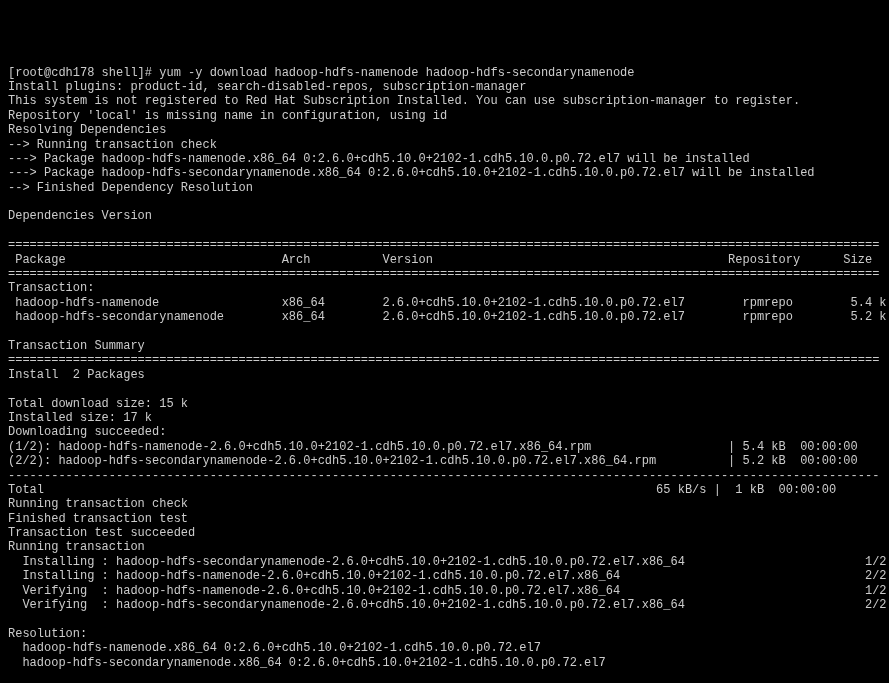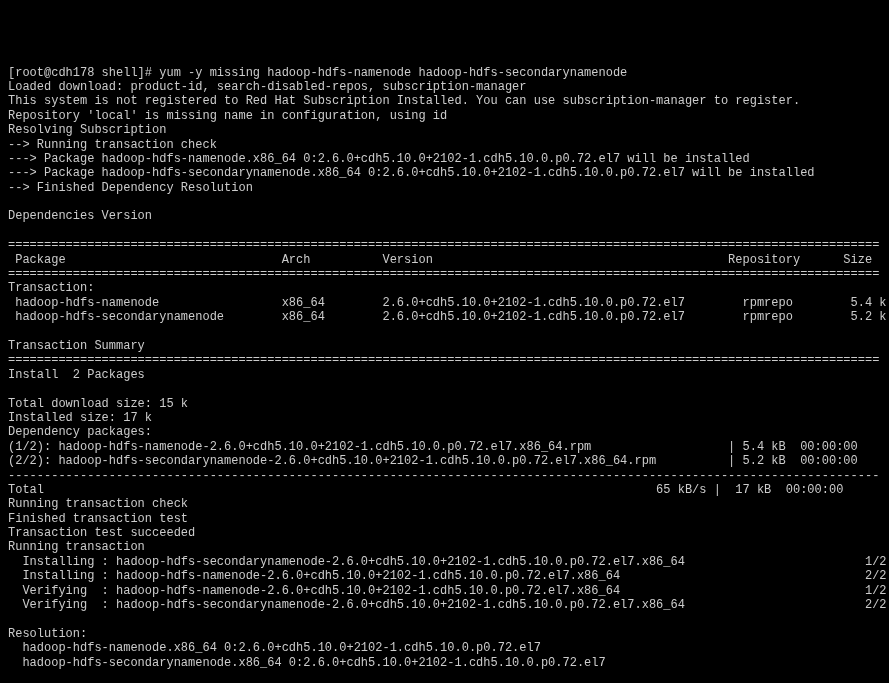--- a/index.html
+++ b/index.html
@@ -13,50 +13,50 @@
     white-space: pre;
     width: 889px;
     box-sizing: border-box;
   }
 </style>
 </head>
 <body>
 
 
 
-<div><span>[root@cdh178 shell]# </span><span>yum -y missing hadoop-hdfs-namenode hadoop-hdfs-secondarynamenode</span>
-<span>Loaded download: product-id, search-disabled-repos, subscription-manager</span>
+<div><span>[root@cdh178 shell]# </span><span>yum -y download hadoop-hdfs-namenode hadoop-hdfs-secondarynamenode</span>
+<span>Install plugins: product-id, search-disabled-repos, subscription-manager</span>
 <span>This system is not registered to Red Hat Subscription Installed. You can use subscription-manager to register.</span>
 <span>Repository 'local' is missing name in configuration, using id</span>
-<span>Resolving Subscription</span>
+<span>Resolving Dependencies</span>
 <span>--&gt; Running transaction check</span>
 <span>---&gt; Package hadoop-hdfs-namenode.x86_64 0:2.6.0+cdh5.10.0+2102-1.cdh5.10.0.p0.72.el7 will be installed</span>
 <span>---&gt; Package hadoop-hdfs-secondarynamenode.x86_64 0:2.6.0+cdh5.10.0+2102-1.cdh5.10.0.p0.72.el7 will be installed</span>
 <span>--&gt; Finished Dependency Resolution</span>
 
 <span>Dependencies Version</span>
 
 <span>=========================================================================================================================</span>
 <span> Package                              Arch          Version                                         Repository      Size</span>
 <span>=========================================================================================================================</span>
 <span>Transaction:</span>
 <span> hadoop-hdfs-namenode                 x86_64        2.6.0+cdh5.10.0+2102-1.cdh5.10.0.p0.72.el7        rpmrepo        5.4 k</span>
 <span> hadoop-hdfs-secondarynamenode        x86_64        2.6.0+cdh5.10.0+2102-1.cdh5.10.0.p0.72.el7        rpmrepo        5.2 k</span>
 
 <span>Transaction Summary</span>
 <span>=========================================================================================================================</span>
 <span>Install  2 Packages</span>
 
 <span>Total download size: 15 k</span>
 <span>Installed size: 17 k</span>
-<span>Dependency packages:</span>
+<span>Downloading succeeded:</span>
 <span>(1/2): hadoop-hdfs-namenode-2.6.0+cdh5.10.0+2102-1.cdh5.10.0.p0.72.el7.x86_64.rpm                   | 5.4 kB  00:00:00</span>
 <span>(2/2): hadoop-hdfs-secondarynamenode-2.6.0+cdh5.10.0+2102-1.cdh5.10.0.p0.72.el7.x86_64.rpm          | 5.2 kB  00:00:00</span>
 <span>-------------------------------------------------------------------------------------------------------------------------</span>
-<span>Total                                                                                     65 kB/s |  17 kB  00:00:00</span>
+<span>Total                                                                                     65 kB/s |  1 kB  00:00:00</span>
 <span>Running transaction check</span>
 <span>Finished transaction test</span>
 <span>Transaction test succeeded</span>
 <span>Running transaction</span>
 <span>  Installing : hadoop-hdfs-secondarynamenode-2.6.0+cdh5.10.0+2102-1.cdh5.10.0.p0.72.el7.x86_64                         1/2</span>
 <span>  Installing : hadoop-hdfs-namenode-2.6.0+cdh5.10.0+2102-1.cdh5.10.0.p0.72.el7.x86_64                                  2/2</span>
 <span>  Verifying  : hadoop-hdfs-namenode-2.6.0+cdh5.10.0+2102-1.cdh5.10.0.p0.72.el7.x86_64                                  1/2</span>
 <span>  Verifying  : hadoop-hdfs-secondarynamenode-2.6.0+cdh5.10.0+2102-1.cdh5.10.0.p0.72.el7.x86_64                         2/2</span>
 
 <span>Resolution:</span>

